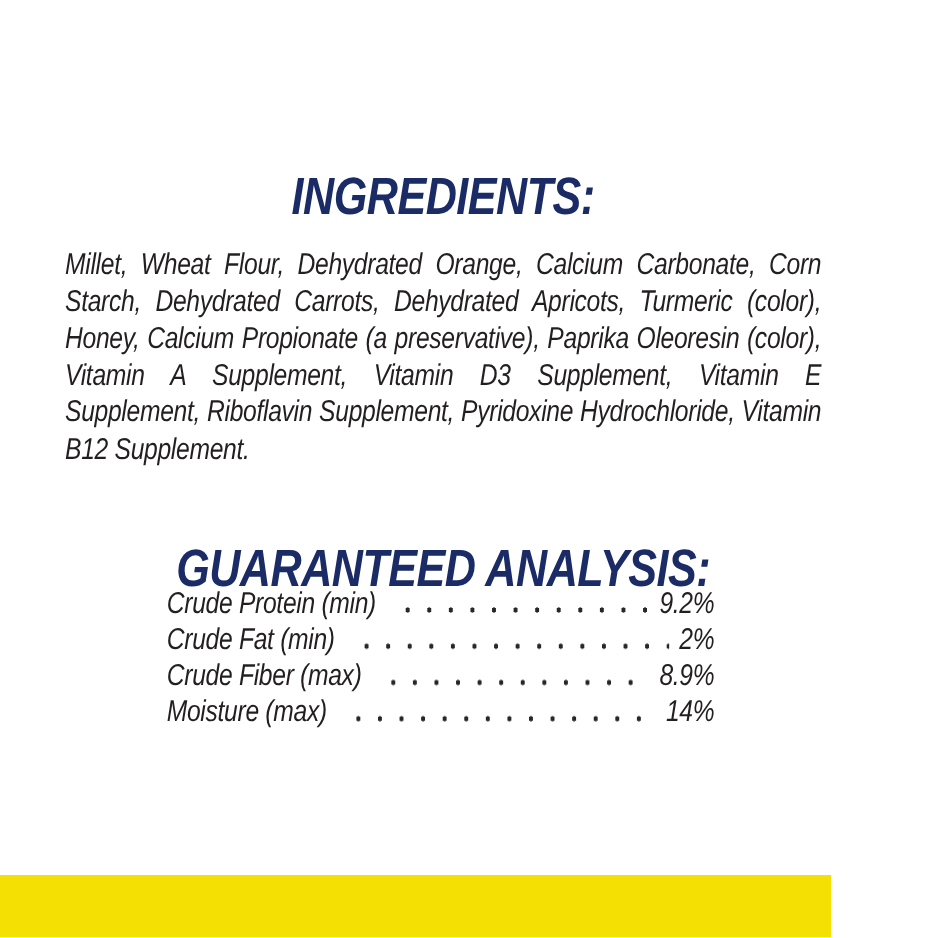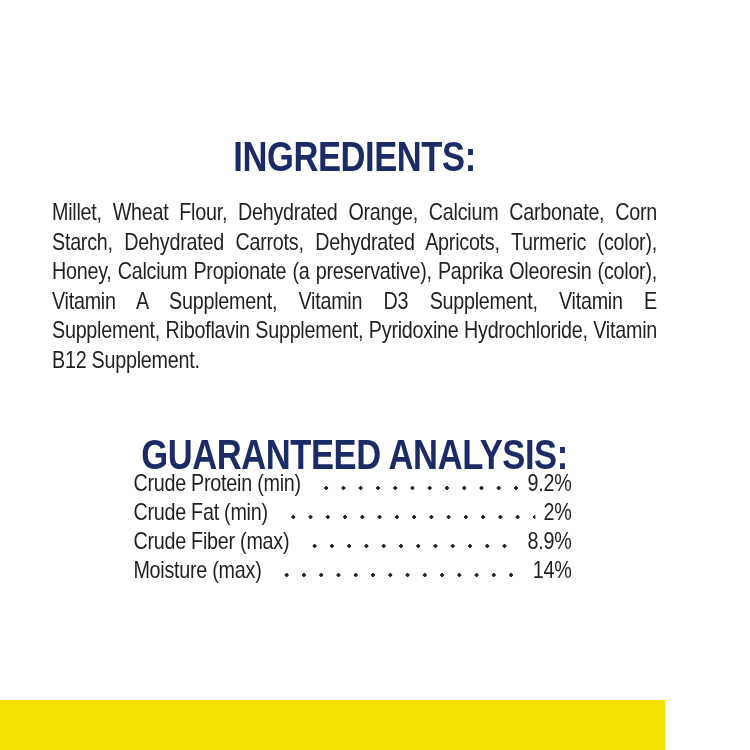--- a/index.html
+++ b/index.html
@@ -5,20 +5,21 @@
   html, body { margin: 0; padding: 0; background: #ffffff; }
   body { overflow: hidden; }
   .page {
     position: relative;
     width: 665px;
     height: 750px;
     background: #ffffff;
     overflow: hidden;
     font-family: "Liberation Sans", sans-serif;
     color: #231f20;
+    font-style: italic;
   }
 
   
   .condense {
     transform: scaleX(0.822);
     transform-origin: 0 0;
   }
 
   .label-heading {
     position: absolute;

